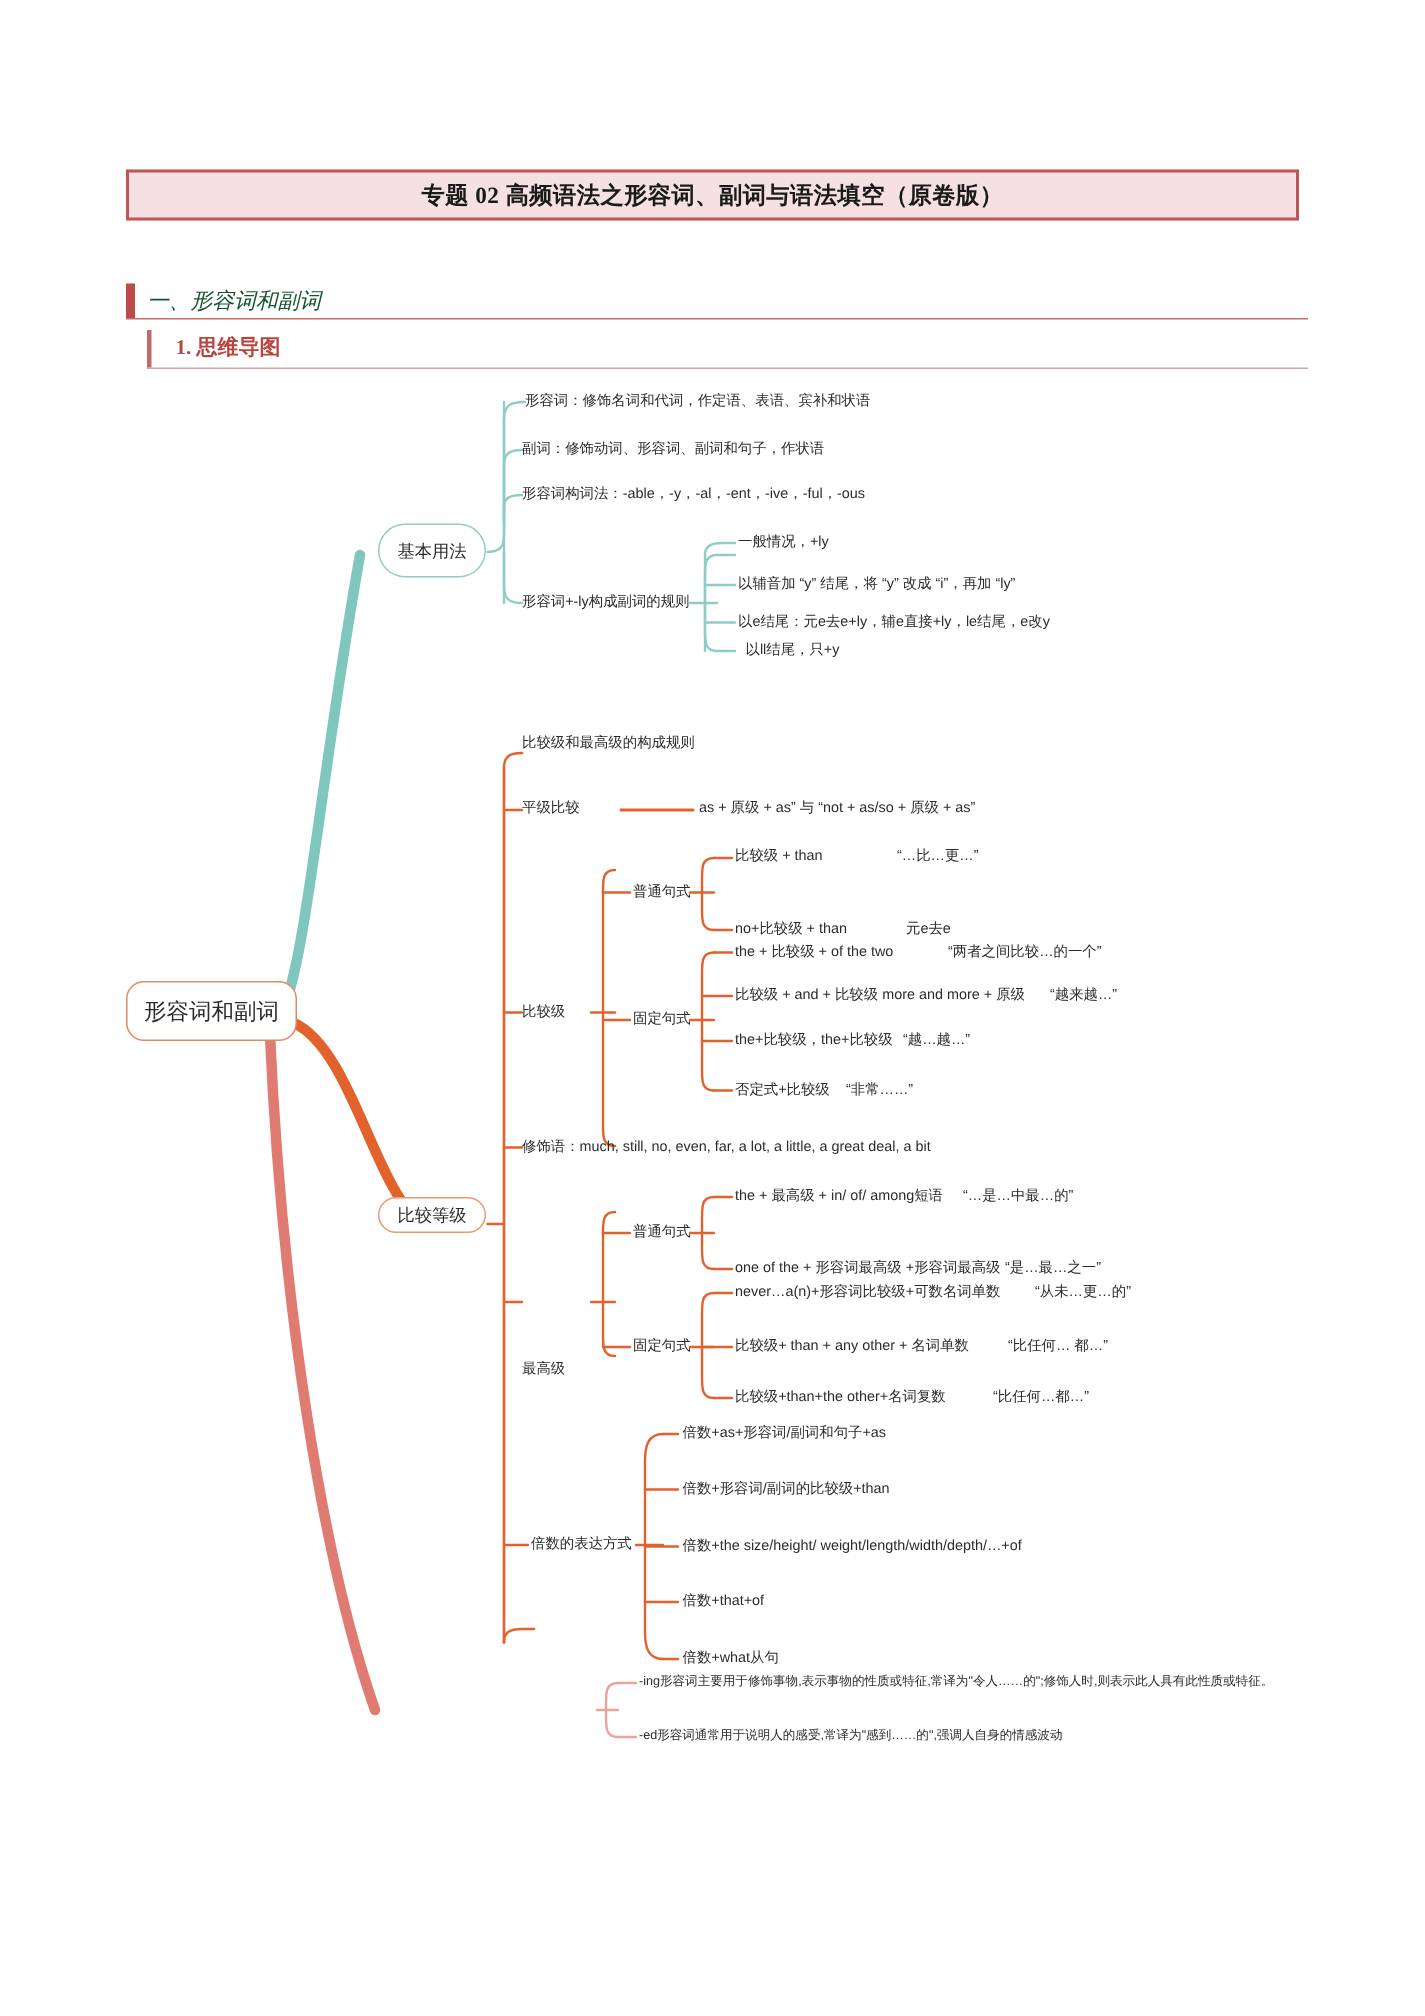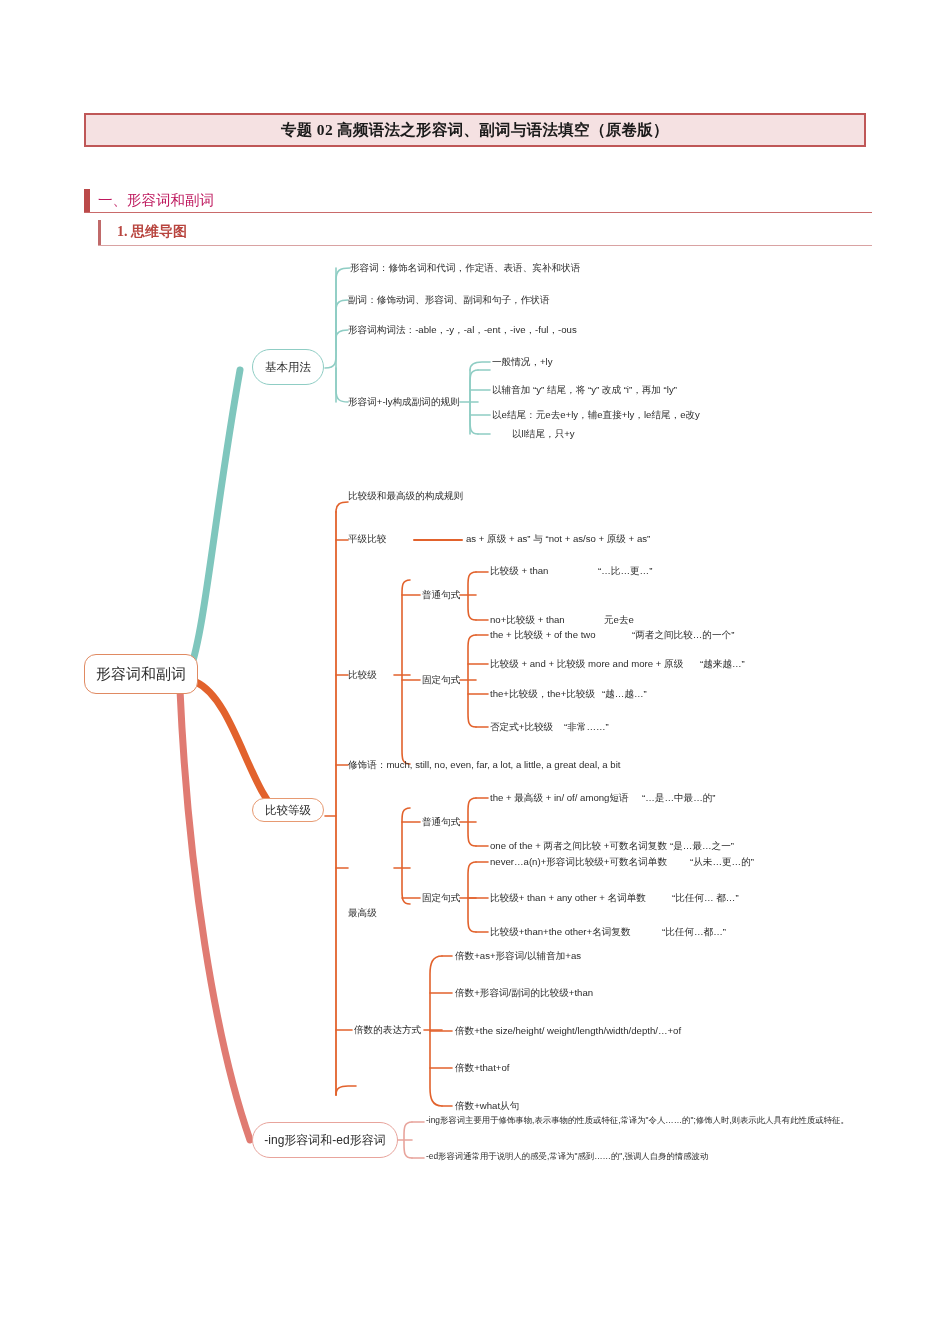--- a/index.html
+++ b/index.html
@@ -41,22 +41,23 @@
     display: flex; align-items: center;
   }
   #section-header .tick {
     width: 6px; height: 23px;
     background: #bb4a4a;
     margin-right: 8px;
   }
   #section-header .sec-text {
     font-family: "Liberation Serif", "DejaVu Serif", serif;
     font-size: 14.5px;
-    color: #be185d;
+    color: #14532d;
     font-weight: normal;
+    font-style: italic;
   }
 
   
   #subsection-header {
     position: absolute;
     left: 98px; top: 219px;
     width: 774px; height: 27px;
     border-bottom: 1.2px solid #d9a2a2;
     display: flex; align-items: center;
   }
@@ -233,33 +234,30 @@
   </div>
 
   <div class="mm-node teal" style="left:252px; top:99px; width:72px; height:36px;">
     <span>基本用法</span>
   </div>
 
   <div class="mm-node orange" style="left:252px; top:548px; width:72px; height:24px;">
     <span>比较等级</span>
   </div>
 
-  <div class="mm-node pink" style="left:252px; top:872px; width:146px; height:36px;">
-    <span>-ing形容词和-ed形容词</span>
-  </div>
 
   <div class="mm-label sz10" style="left:350px; top:12px;">形容词：修饰名词和代词，作定语、表语、宾补和状语</div>
   <div class="mm-label sz10" style="left:348px; top:44px;">副词：修饰动词、形容词、副词和句子，作状语</div>
   <div class="mm-label sz10" style="left:348px; top:74px;">形容词构词法：-able，-y，-al，-ent，-ive，-ful，-ous</div>
   <div class="mm-label sz10" style="left:348px; top:146px;">形容词+-ly构成副词的规则</div>
 
   <div class="mm-label sz10" style="left:492px; top:106px;">一般情况，+ly</div>
   <div class="mm-label sz10" style="left:492px; top:134px;">以辅音加 “y” 结尾，将 “y” 改成 “i”，再加 “ly”</div>
   <div class="mm-label sz10" style="left:492px; top:159px;">以e结尾：元e去e+ly，辅e直接+ly，le结尾，e改y</div>
-  <div class="mm-label sz10" style="left:512px; top:178px;text-align:right;">以ll结尾，只+y</div>
+  <div class="mm-label sz10" style="left:497px; top:178px;text-align:right;">以ll结尾，只+y</div>
 
   <div class="mm-label sz10" style="left:348px; top:240px;">比较级和最高级的构成规则</div>
 
   <div class="mm-label sz10" style="left:348px; top:283px;">平级比较</div>
   <div class="mm-label sz10" style="left:466px; top:283px;">as + 原级 + as” 与 “not + as/so + 原级 + as”</div>
 
   <div class="mm-label sz10" style="left:348px; top:419px;">比较级</div>
 
   <div class="mm-label sz10" style="left:422px; top:339px;">普通句式</div>
   <div class="mm-label sz10" style="left:490px; top:315px;">比较级 + than</div>
@@ -277,33 +275,33 @@
   <div class="mm-label sz10" style="left:490px; top:471px;">否定式+比较级</div>
   <div class="mm-label sz10" style="left:564px; top:471px;">“非常……”</div>
 
   <div class="mm-label sz10" style="left:348px; top:509px;">修饰语：much, still, no, even, far, a lot, a little, a great deal, a bit</div>
 
   <div class="mm-label sz10" style="left:348px; top:612px;margin-top:45px;">最高级</div>
 
   <div class="mm-label sz10" style="left:422px; top:566px;">普通句式</div>
   <div class="mm-label sz10" style="left:490px; top:542px;">the + 最高级 + in/ of/ among短语</div>
   <div class="mm-label sz10" style="left:642px; top:542px;">“…是…中最…的”</div>
-  <div class="mm-label sz10" style="left:490px; top:590px;">one of the + 两者之间比较 +可数名词复数</div>
+  <div class="mm-label sz10" style="left:490px; top:590px;">one of the + 形容词最高级 +形容词最高级</div>
   <div class="mm-label sz10" style="left:670px; top:590px;">“是…最…之一”</div>
 
   <div class="mm-label sz10" style="left:422px; top:642px;">固定句式</div>
   <div class="mm-label sz10" style="left:490px; top:606px;">never…a(n)+形容词比较级+可数名词单数</div>
   <div class="mm-label sz10" style="left:690px; top:606px;">“从未…更…的”</div>
   <div class="mm-label sz10" style="left:490px; top:642px;">比较级+ than + any other + 名词单数</div>
   <div class="mm-label sz10" style="left:672px; top:642px;">“比任何… 都…”</div>
   <div class="mm-label sz10" style="left:490px; top:676px;">比较级+than+the other+名词复数</div>
   <div class="mm-label sz10" style="left:662px; top:676px;">“比任何…都…”</div>
 
   <div class="mm-label sz10" style="left:354px; top:774px;">倍数的表达方式</div>
-  <div class="mm-label sz10" style="left:455px; top:700px;">倍数+as+形容词/以辅音加+as</div>
+  <div class="mm-label sz10" style="left:455px; top:700px;">倍数+as+形容词/副词和句子+as</div>
   <div class="mm-label sz10" style="left:455px; top:737px;">倍数+形容词/副词的比较级+than</div>
   <div class="mm-label sz10" style="left:455px; top:775px;">倍数+the size/height/ weight/length/width/depth/…+of</div>
   <div class="mm-label sz10" style="left:455px; top:812px;">倍数+that+of</div>
   <div class="mm-label sz10" style="left:455px; top:850px;">倍数+what从句</div>
 
   <div class="mm-label sz8" style="left:426px; top:866px;">-ing形容词主要用于修饰事物,表示事物的性质或特征,常译为"令人……的";修饰人时,则表示此人具有此性质或特征。</div>
   <div class="mm-label sz8" style="left:426px; top:902px;">-ed形容词通常用于说明人的感受,常译为"感到……的",强调人自身的情感波动</div>
 
 </div>
 

